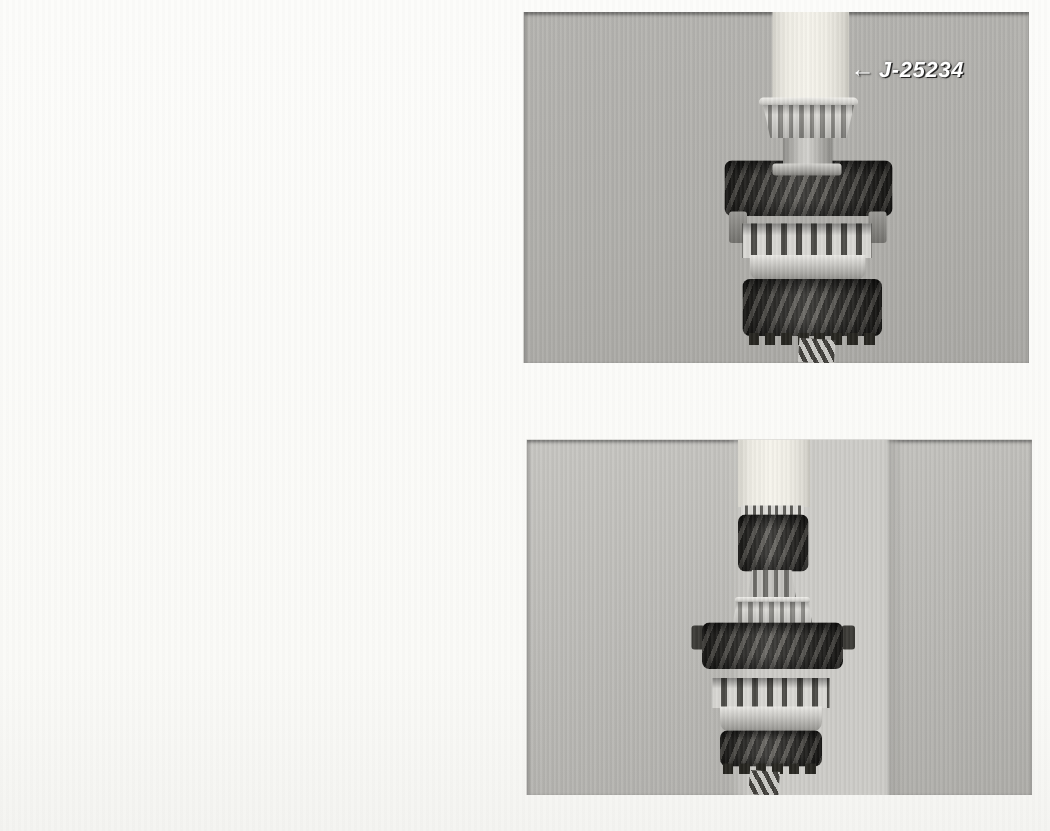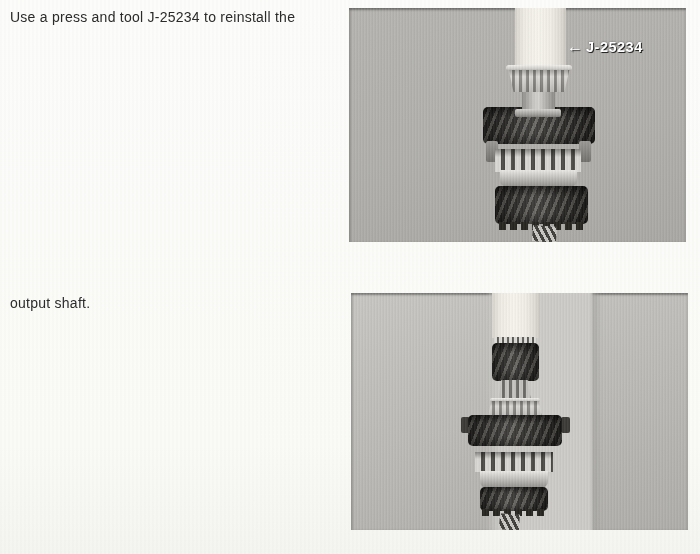--- a/index.html
+++ b/index.html
@@ -140,31 +140,30 @@
   .callout {
     position:absolute; left:218px; top:31px;
     display:flex; align-items:center; gap:3px;
     color:#ffffff; white-space:nowrap;
   }
   .callout .arrow {
     font-size:16px; font-weight:700; line-height:1;
     text-shadow: 1px 1px 1px rgba(0,0,0,0.8);
   }
   .callout .label {
-    font-size:14.5px; font-weight:700; letter-spacing:0.5px;
+    font-size:14.5px; font-weight:700; font-style:italic; letter-spacing:0.5px;
     text-shadow: 1px 1px 0 rgba(0,0,0,0.75), 0 0 2px rgba(0,0,0,0.5);
   }
 </style>
 </head>
 <body>
 
 <div class="page">
 
   <div class="step-text" id="step1-text">
-    <div>Use a press and tool J-25234 to reinstall the</div>
   </div>
 
   <figure class="photo" id="photo1">
     <div class="scene">
       <div class="shape ram" id="p1-ram"></div>
       <div class="shape gear-dark" id="p1-gear1"></div>
       <div class="shape hub" id="p1-hub"></div>
       <div class="shape" id="p1-flange"></div>
       <div class="shape bearing-rim" id="p1-bearing-rim"></div>
       <div class="shape bearing" id="p1-bearing"></div>
@@ -177,21 +176,20 @@
       <div class="shape shaft-tip" id="p1-shaft"></div>
     </div>
     <div class="grain"></div>
     <div class="callout">
       <span class="arrow">←</span>
       <span class="label">J-25234</span>
     </div>
   </figure>
 
   <div class="step-text" id="step2-text">
-    <div>output shaft.</div>
   </div>
 
   <figure class="photo" id="photo2">
     <div class="scene">
       <div class="shape" id="p2-column"></div>
       <div class="shape ram" id="p2-ram"></div>
       <div class="shape" id="p2-cap"></div>
       <div class="shape gear-dark" id="p2-gear5"></div>
       <div class="shape" id="p2-shaft-spline"></div>
       <div class="shape bearing-rim" id="p2-bearing-rim"></div>

